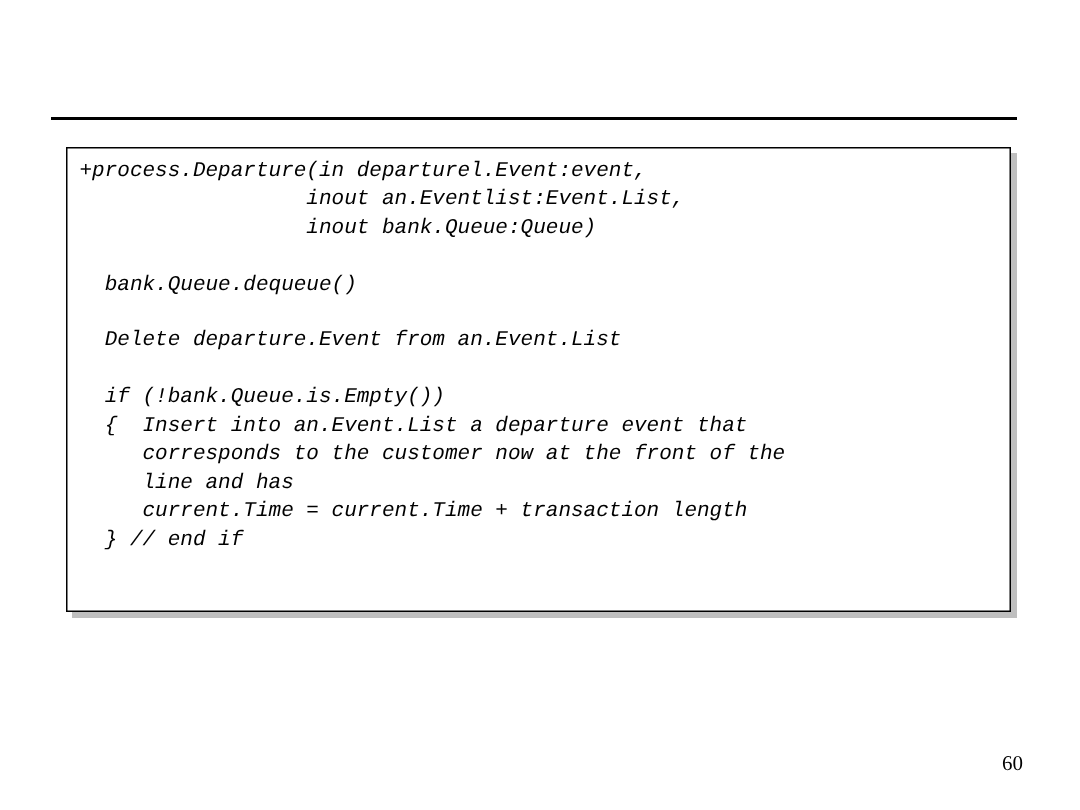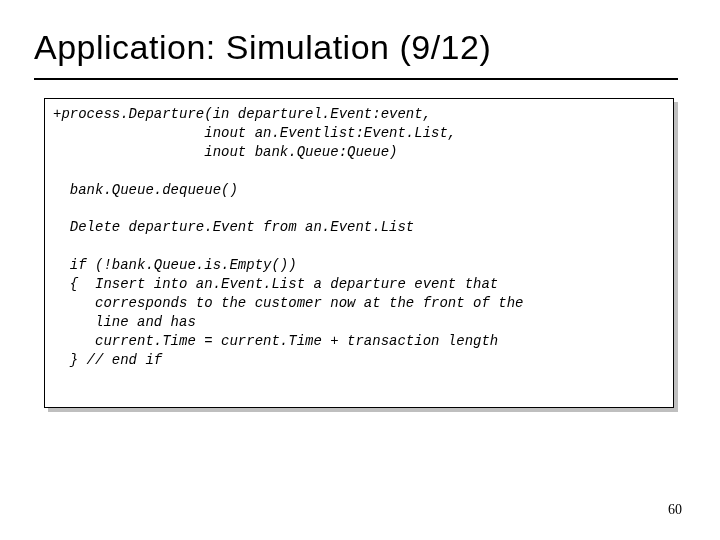--- a/index.html
+++ b/index.html
@@ -72,21 +72,20 @@
     bottom: 22px;
     font-family: Liberation Serif, serif;
     font-size: 14px;
   }
 </style>
 </head>
 <body>
 
 <div class="slide">
 
-  <div class="title">Application: Simulation (9/12)</div>
   <div class="title-underline"></div>
 
   <div class="codebox-wrap">
     <div class="codebox-shadow"></div>
     <div class="codebox">
 <div class="code"><span>+process.Departure(in departurel.Event:event,</span>
 <span>                  inout an.Eventlist:Event.List,</span>
 <span>                  inout bank.Queue:Queue)</span>
 <span></span>
 <span>  bank.Queue.dequeue()</span>

